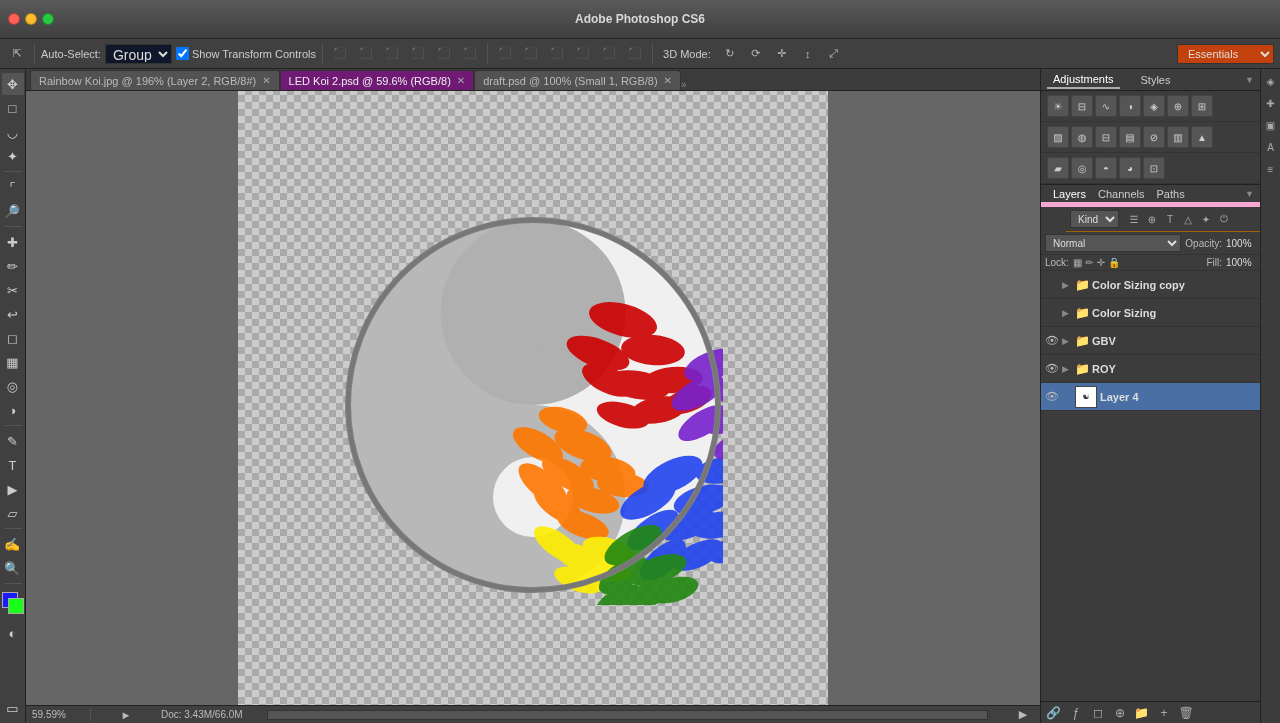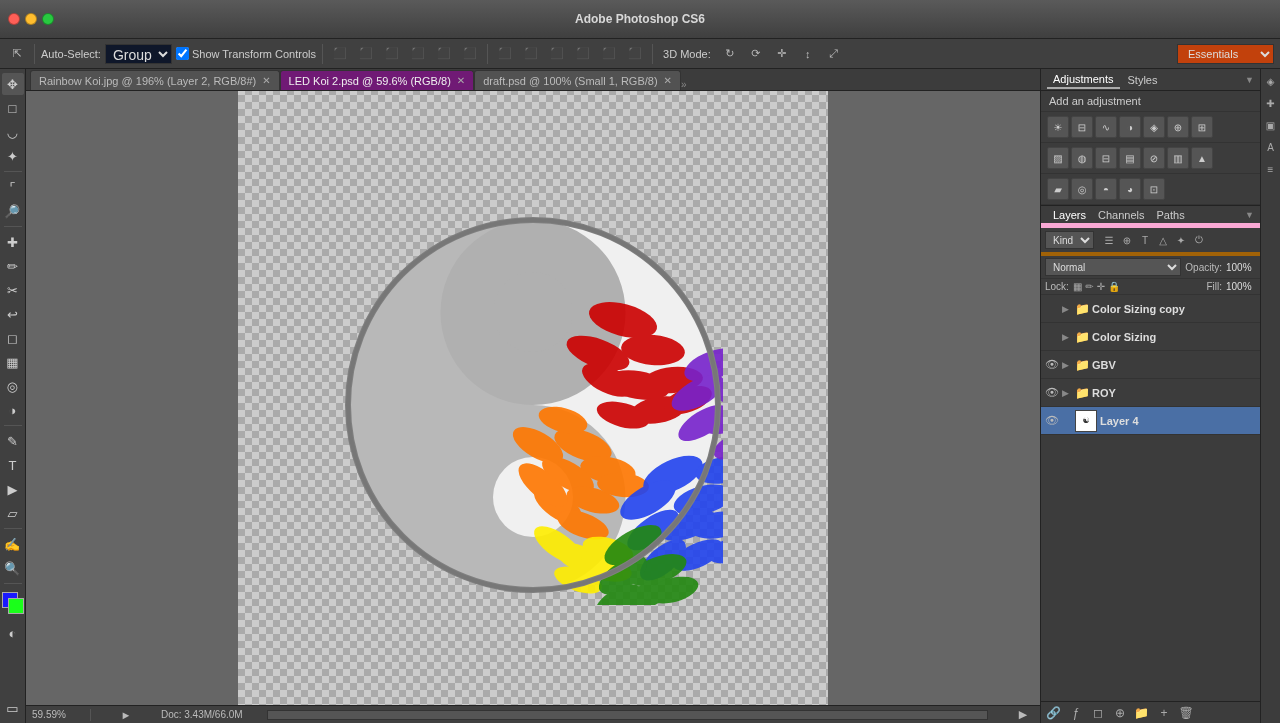--- a/index.html
+++ b/index.html
@@ -255,21 +255,21 @@
     
     #adjustments-panel {
       background: #3c3c3c;
       border-bottom: 1px solid #222;
     }
     .panel-header {
       display: flex;
       align-items: center;
       height: 22px;
       padding: 0 6px;
-      gap: 2px;
+      gap: 15px;
       border-bottom: 1px solid #222;
     }
     .panel-tab {
       font-size: 11px;
       color: #ccc;
       cursor: pointer;
       padding: 2px 6px;
     }
     .panel-tab.active {
       color: #fff;
@@ -307,21 +307,22 @@
       height: 22px;
       padding: 0 6px;
       border-bottom: 5px solid #f9a8d4;
     }
     .layers-tab { font-size: 11px; color: #ccc; cursor: pointer; padding: 2px 6px; }
     .layers-tab.active { color: #fff; }
     .layers-controls {
       display: flex; align-items: center;
       padding: 3px 4px;
       gap: 3px;
-      border-bottom: 4px solid #a16207;
+      border-bottom: 1px solid #a16207;
+      margin-left: 25px;
     }
     .kind-dropdown {
       background: #555; border: 1px solid #333;
       color: #ddd; font-size: 10px; padding: 1px 3px; height: 18px;
     }
     .layer-filter-icons {
       display: flex; gap: 2px; margin-left: 4px;
     }
     .lf-icon {
       width: 16px; height: 16px;
@@ -631,23 +632,20 @@
 
   <div style="display:flex;flex-direction:row">
     <div id="right-panels">
 
       <div id="adjustments-panel">
         <div class="panel-header">
           <span class="panel-tab active">Adjustments</span>
           <span class="panel-tab">Styles</span>
           <span class="panel-collapse">▼</span>
         </div>
-        <div class="adjustments-title">
-          <span>Add an adjustment</span>
-        </div>
 
         <div class="adj-icons-row">
           <div class="adj-icon-btn" title="Brightness/Contrast">☀</div>
           <div class="adj-icon-btn" title="Levels">⊟</div>
           <div class="adj-icon-btn" title="Curves">∿</div>
           <div class="adj-icon-btn" title="Exposure">◑</div>
           <div class="adj-icon-btn" title="Vibrance">◈</div>
           <div class="adj-icon-btn" title="Hue/Saturation">⊕</div>
           <div class="adj-icon-btn" title="Color Balance">⊞</div>
         </div>

